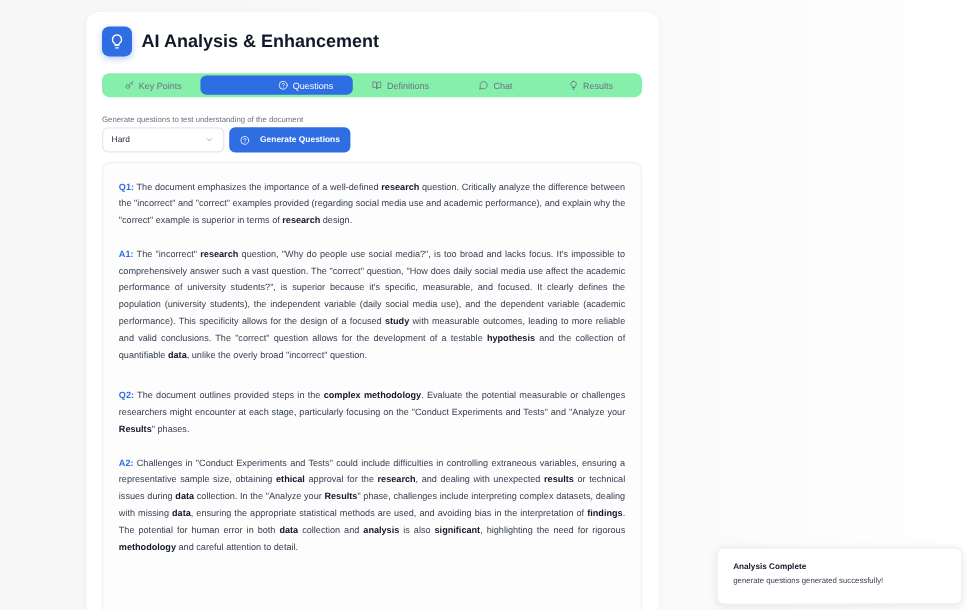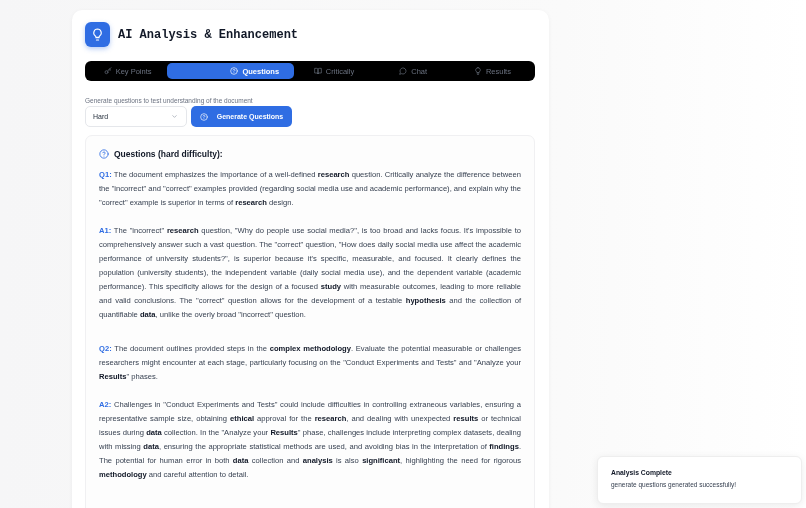--- a/index.html
+++ b/index.html
@@ -28,38 +28,38 @@
   }
   .logo {
     width: 25px; height: 25px; border-radius: 6px;
     background: #2f6de3;
     display: flex; align-items: center; justify-content: center;
     box-shadow: 0 2px 5px rgba(47,109,227,0.35);
   }
   .logo svg { width: 13px; height: 13px; }
   .title {
     margin-left: 8px;
-    font-size: 12px; font-weight: bold; color: #111827; font-family: Liberation Mono, monospace;
+    font-size: 15px; font-weight: bold; color: #111827;
   }
   .tabs {
     position: absolute; left: 13px; top: 51px;
     width: 450px; height: 20px;
-    background: #000000;
+    background: #86efac;
     border-radius: 6px;
     display: flex; align-items: center; padding: 0 3px;
   }
   .tab {
     flex: 1; height: 16px;
     display: flex; align-items: center; justify-content: center;
     font-size: 7.5px; color: #6b7280;
     border-radius: 5px; cursor: pointer;
   }
   .tab svg { width: 8px; height: 8px; margin-right: 4px; }
   .tab.active {
-    background: #2f6de3; color: #ffffff; font-weight: bold; padding-left: 48px;
+    background: #2f6de3; color: #ffffff; font-weight: normal; padding-left: 48px;
   }
   .subtitle {
     position: absolute; left: 13px; top: 87px;
     font-size: 6.5px; color: #6b7280;
   }
   .controls {
     position: absolute; left: 13px; top: 96px;
     display: flex; align-items: center;
   }
   .select {
@@ -138,21 +138,21 @@
       <svg viewBox="0 0 24 24" fill="none" stroke="currentColor" stroke-width="2" stroke-linecap="round">
           <circle cx="12" cy="12" r="10"></circle>
           <path d="M9.1 9a3 3 0 0 1 5.8 1c0 2-3 3-3 3M12 17h.01"></path>
         </svg>
       <span>Questions</span>
     </div>
     <div class="tab">
       <svg viewBox="0 0 24 24" fill="none" stroke="currentColor" stroke-width="2" stroke-linejoin="round">
           <path d="M2 4h6a4 4 0 0 1 4 4v13a3 3 0 0 0-3-3H2zM22 4h-6a4 4 0 0 0-4 4v13a3 3 0 0 1 3-3h7z"></path>
         </svg>
-      <span>Critically</span>
+      <span>Definitions</span>
     </div>
     <div class="tab">
       <svg viewBox="0 0 24 24" fill="none" stroke="currentColor" stroke-width="2" stroke-linejoin="round">
           <path d="M7.9 20A9 9 0 1 0 4 16.1L2 22z"></path>
         </svg>
       <span>Chat</span>
     </div>
     <div class="tab">
       <svg viewBox="0 0 24 24" fill="none" stroke="currentColor" stroke-width="2" stroke-linecap="round">
           <path d="M9 18h6M10 22h4M12 2a7 7 0 0 0-4 12.7c.6.5 1 1.3 1 2.1V17h6v-.2c0-.8.4-1.6 1-2.1A7 7 0 0 0 12 2z"></path>
@@ -173,27 +173,20 @@
     <div class="gen-btn">
       <svg viewBox="0 0 24 24" fill="none" stroke="#fff" stroke-width="2" stroke-linecap="round">
           <circle cx="12" cy="12" r="10"></circle>
           <path d="M9.1 9a3 3 0 0 1 5.8 1c0 2-3 3-3 3M12 17h.01"></path>
         </svg>
       <span>Generate Questions</span>
     </div>
   </div>
 
   <div class="result">
-    <div class="result-heading">
-      <svg viewBox="0 0 24 24" fill="none" stroke="#2f6de3" stroke-width="2" stroke-linecap="round">
-          <circle cx="12" cy="12" r="10"></circle>
-          <path d="M9.1 9a3 3 0 0 1 5.8 1c0 2-3 3-3 3M12 17h.01"></path>
-        </svg>
-      <span>Questions (hard difficulty):</span>
-    </div>
     <div class="para"><span class="lbl">Q1:</span><span> The document emphasizes the importance of a well-defined </span><b>research</b><span> question. Critically analyze the difference between the "incorrect" and "correct" examples provided (regarding social media use and academic performance), and explain why the "correct" example is superior in terms of </span><b>research</b><span> design.</span></div>
     <div class="gap-sm"></div>
     <div class="para"><span class="lbl">A1:</span><span> The "incorrect" </span><b>research</b><span> question, "Why do people use social media?", is too broad and lacks focus. It's impossible to comprehensively answer such a vast question. The "correct" question, "How does daily social media use affect the academic performance of university students?", is superior because it's specific, measurable, and focused. It clearly defines the population (university students), the independent variable (daily social media use), and the dependent variable (academic performance). This specificity allows for the design of a focused </span><b>study</b><span> with measurable outcomes, leading to more reliable and valid conclusions. The "correct" question allows for the development of a testable </span><b>hypothesis</b><span> and the collection of quantifiable </span><b>data</b><span>, unlike the overly broad "incorrect" question.</span></div>
     <div class="gap-lg"></div>
     <div class="para"><span class="lbl">Q2:</span><span> The document outlines provided steps in the </span><b>complex methodology</b><span>. Evaluate the potential measurable or challenges researchers might encounter at each stage, particularly focusing on the "Conduct Experiments and Tests" and "Analyze your </span><b>Results</b><span>" phases.</span></div>
     <div class="gap-sm"></div>
     <div class="para"><span class="lbl">A2:</span><span> Challenges in "Conduct Experiments and Tests" could include difficulties in controlling extraneous variables, ensuring a representative sample size, obtaining </span><b>ethical</b><span> approval for the </span><b>research</b><span>, and dealing with unexpected </span><b>results</b><span> or technical issues during </span><b>data</b><span> collection. In the "Analyze your </span><b>Results</b><span>" phase, challenges include interpreting complex datasets, dealing with missing </span><b>data</b><span>, ensuring the appropriate statistical methods are used, and avoiding bias in the interpretation of </span><b>findings</b><span>. The potential for human error in both </span><b>data</b><span> collection and </span><b>analysis</b><span> is also </span><b>significant</b><span>, highlighting the need for rigorous </span><b>methodology</b><span> and careful attention to detail.</span></div>
   </div>
 </div>
 

